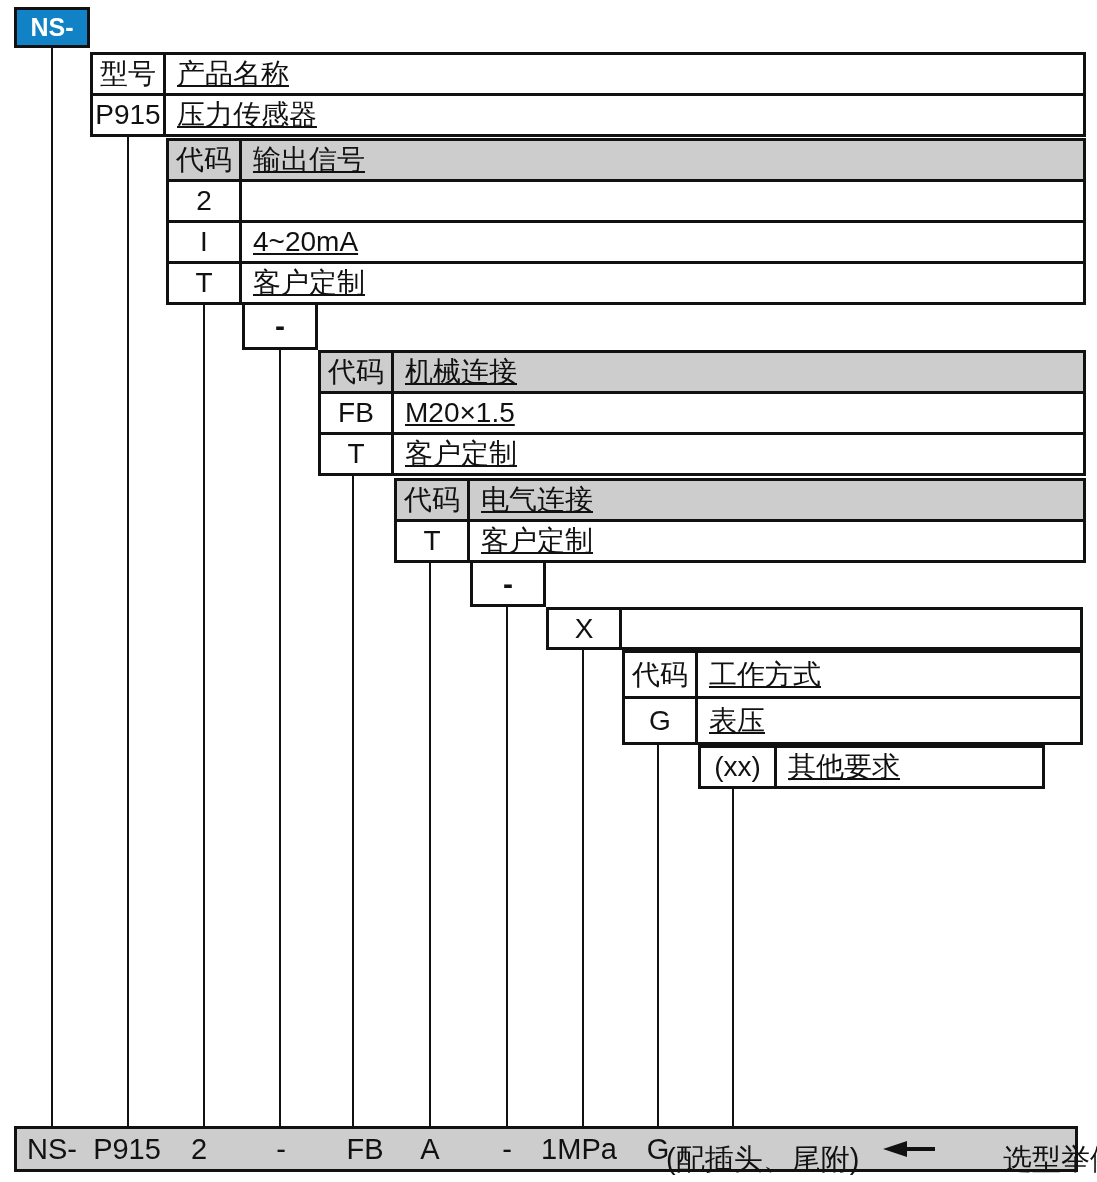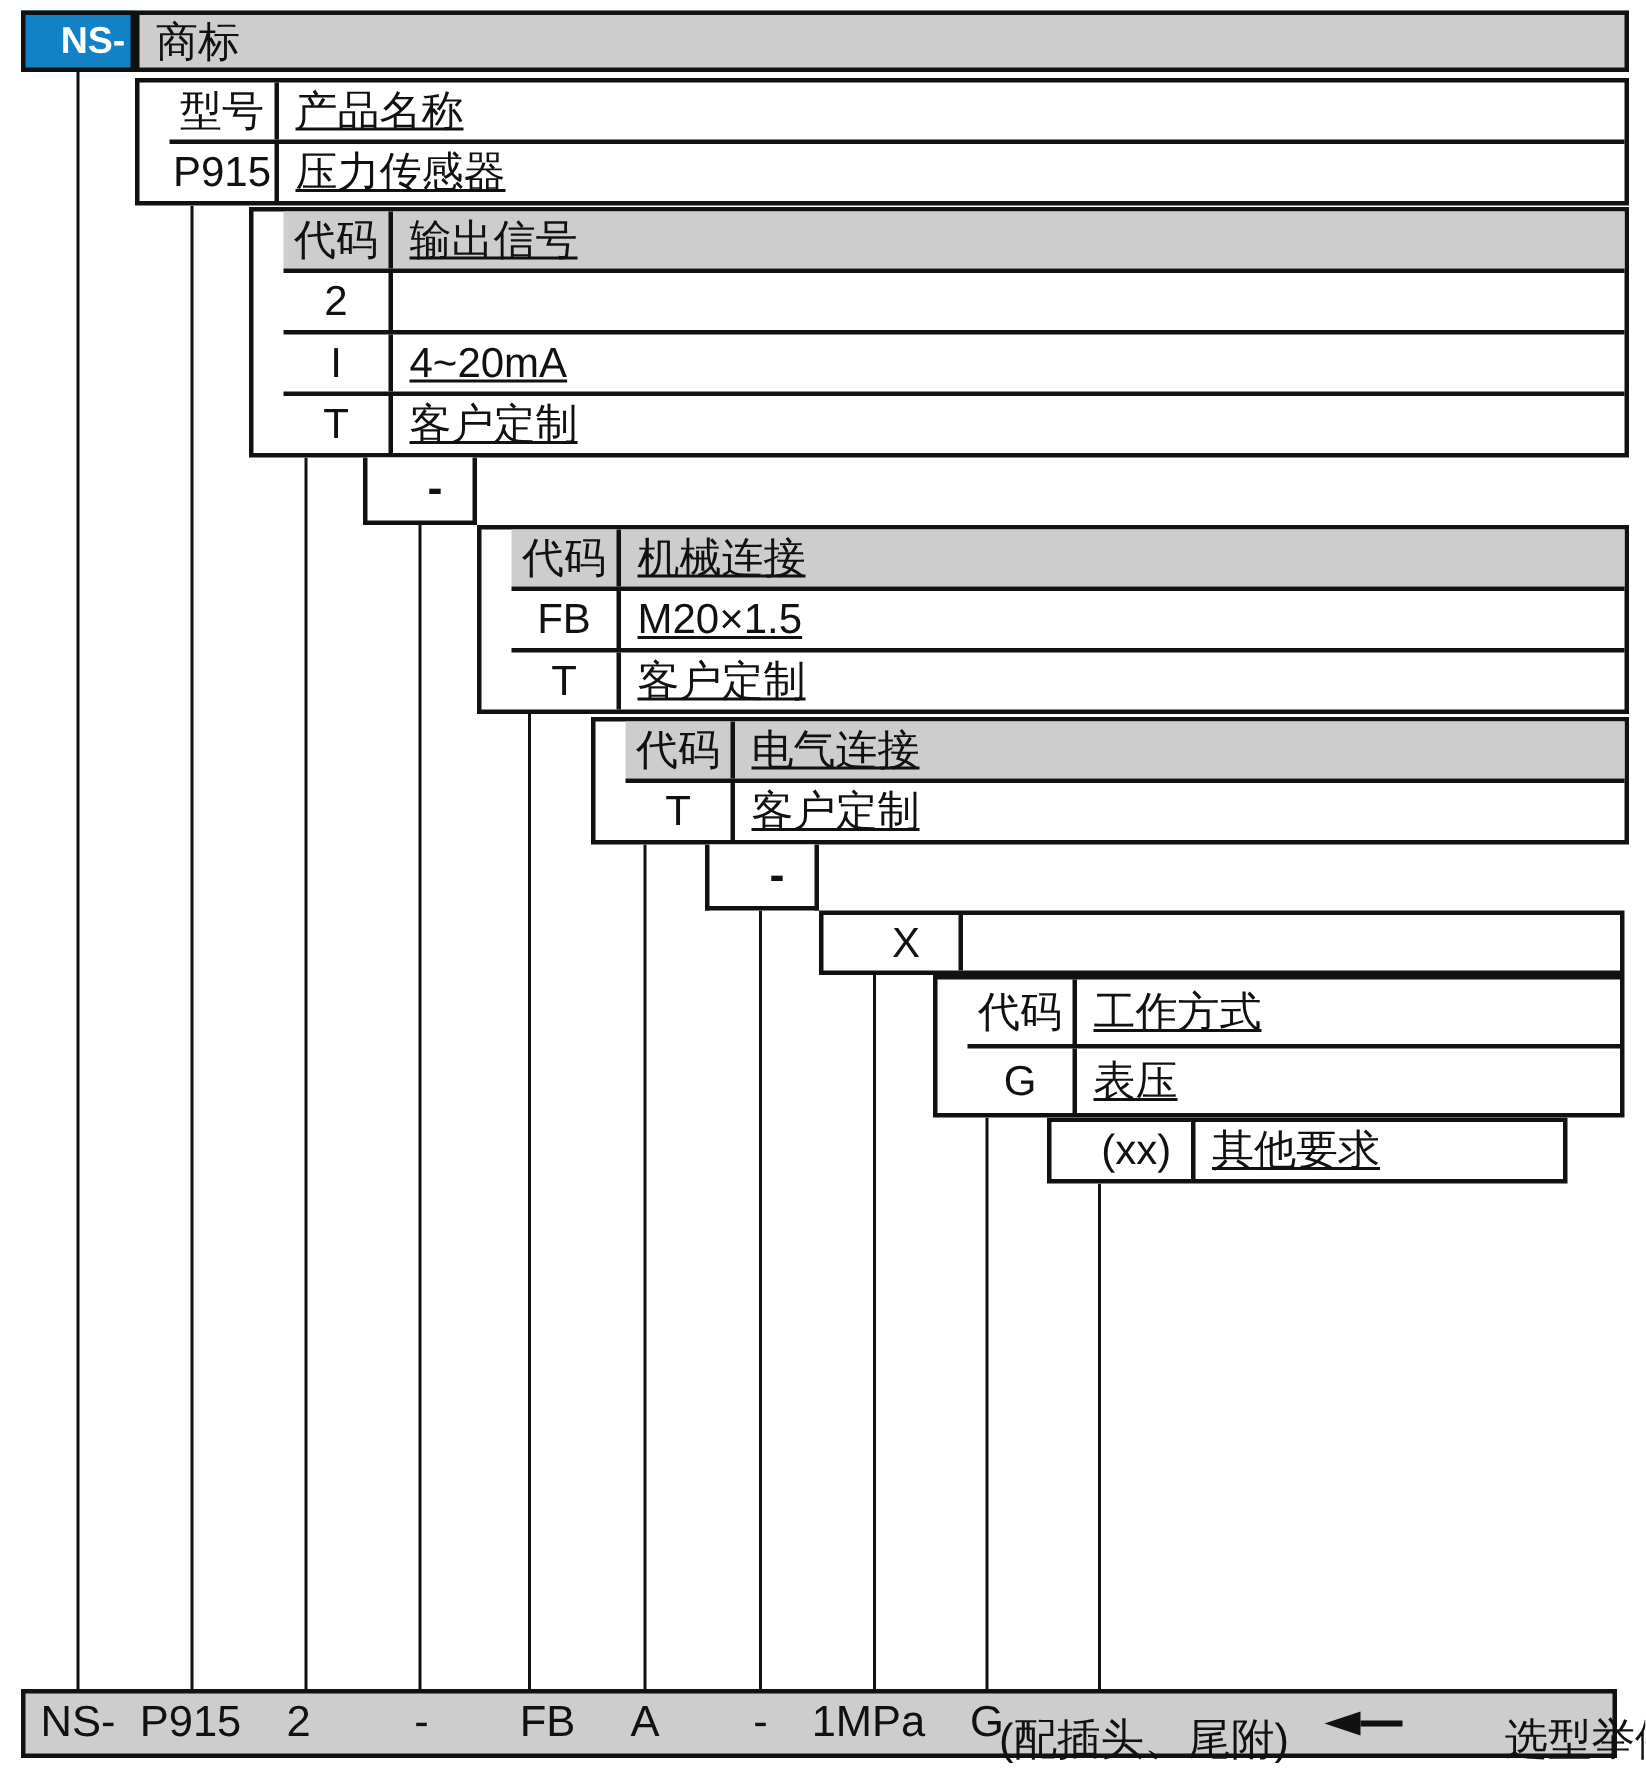--- a/index.html
+++ b/index.html
@@ -1,20 +1,20 @@
 <!DOCTYPE html>
 <html><head>
 <meta charset="utf-8">
 <style>
   html,body{margin:0;padding:0;background:#ffffff;}
   .canvas{
     position:relative;width:1097px;height:1182px;background:#ffffff;overflow:hidden;
     font-family:"Liberation Sans","DejaVu Sans",sans-serif;color:#111;
   }
-  .abs{position:absolute;box-sizing:border-box;padding-left:20px;}
+  .abs{position:absolute;box-sizing:border-box;}
   
   .cell{border:3px solid #111;display:flex;align-items:center;}
   .blue{background:#1182c5;color:#fff;font-weight:bold;font-size:25px;justify-content:center;}
   .graybg{background:#cdcdcd;}
   .label-pad{padding-left:11px;font-size:28px;}
   
   .tbl{border:3px solid #111;background:#fff;}
   .r{display:flex;height:38px;}
   .r.h43{height:43px;}
   .r.bt{border-top:3px solid #111;}
@@ -44,23 +44,20 @@
   <div class="vline" style="left:279px;top:350px;height:776px"></div>
   <div class="vline" style="left:352px;top:476px;height:650px"></div>
   <div class="vline" style="left:429px;top:563px;height:563px"></div>
   <div class="vline" style="left:506px;top:607px;height:519px"></div>
   <div class="vline" style="left:582px;top:650px;height:476px"></div>
   <div class="vline" style="left:657px;top:745px;height:381px"></div>
   <div class="vline" style="left:732px;top:789px;height:337px"></div>
 
   <div class="abs cell blue" style="left:14px;top:7px;width:76px;height:41px">
     <span>NS-</span>
-  </div>
-  <div class="abs cell graybg label-pad" style="left:90px;top:7px;width:996px;height:41px">
-    <span>商标</span>
   </div>
 
   <div class="abs tbl" style="left:90px;top:52px;width:996px">
     <div class="r">
       <div class="code">型号</div>
       <div class="lbl">产品名称</div>
     </div>
     <div class="r bt">
       <div class="code">P915</div>
       <div class="lbl">压力传感器</div>

